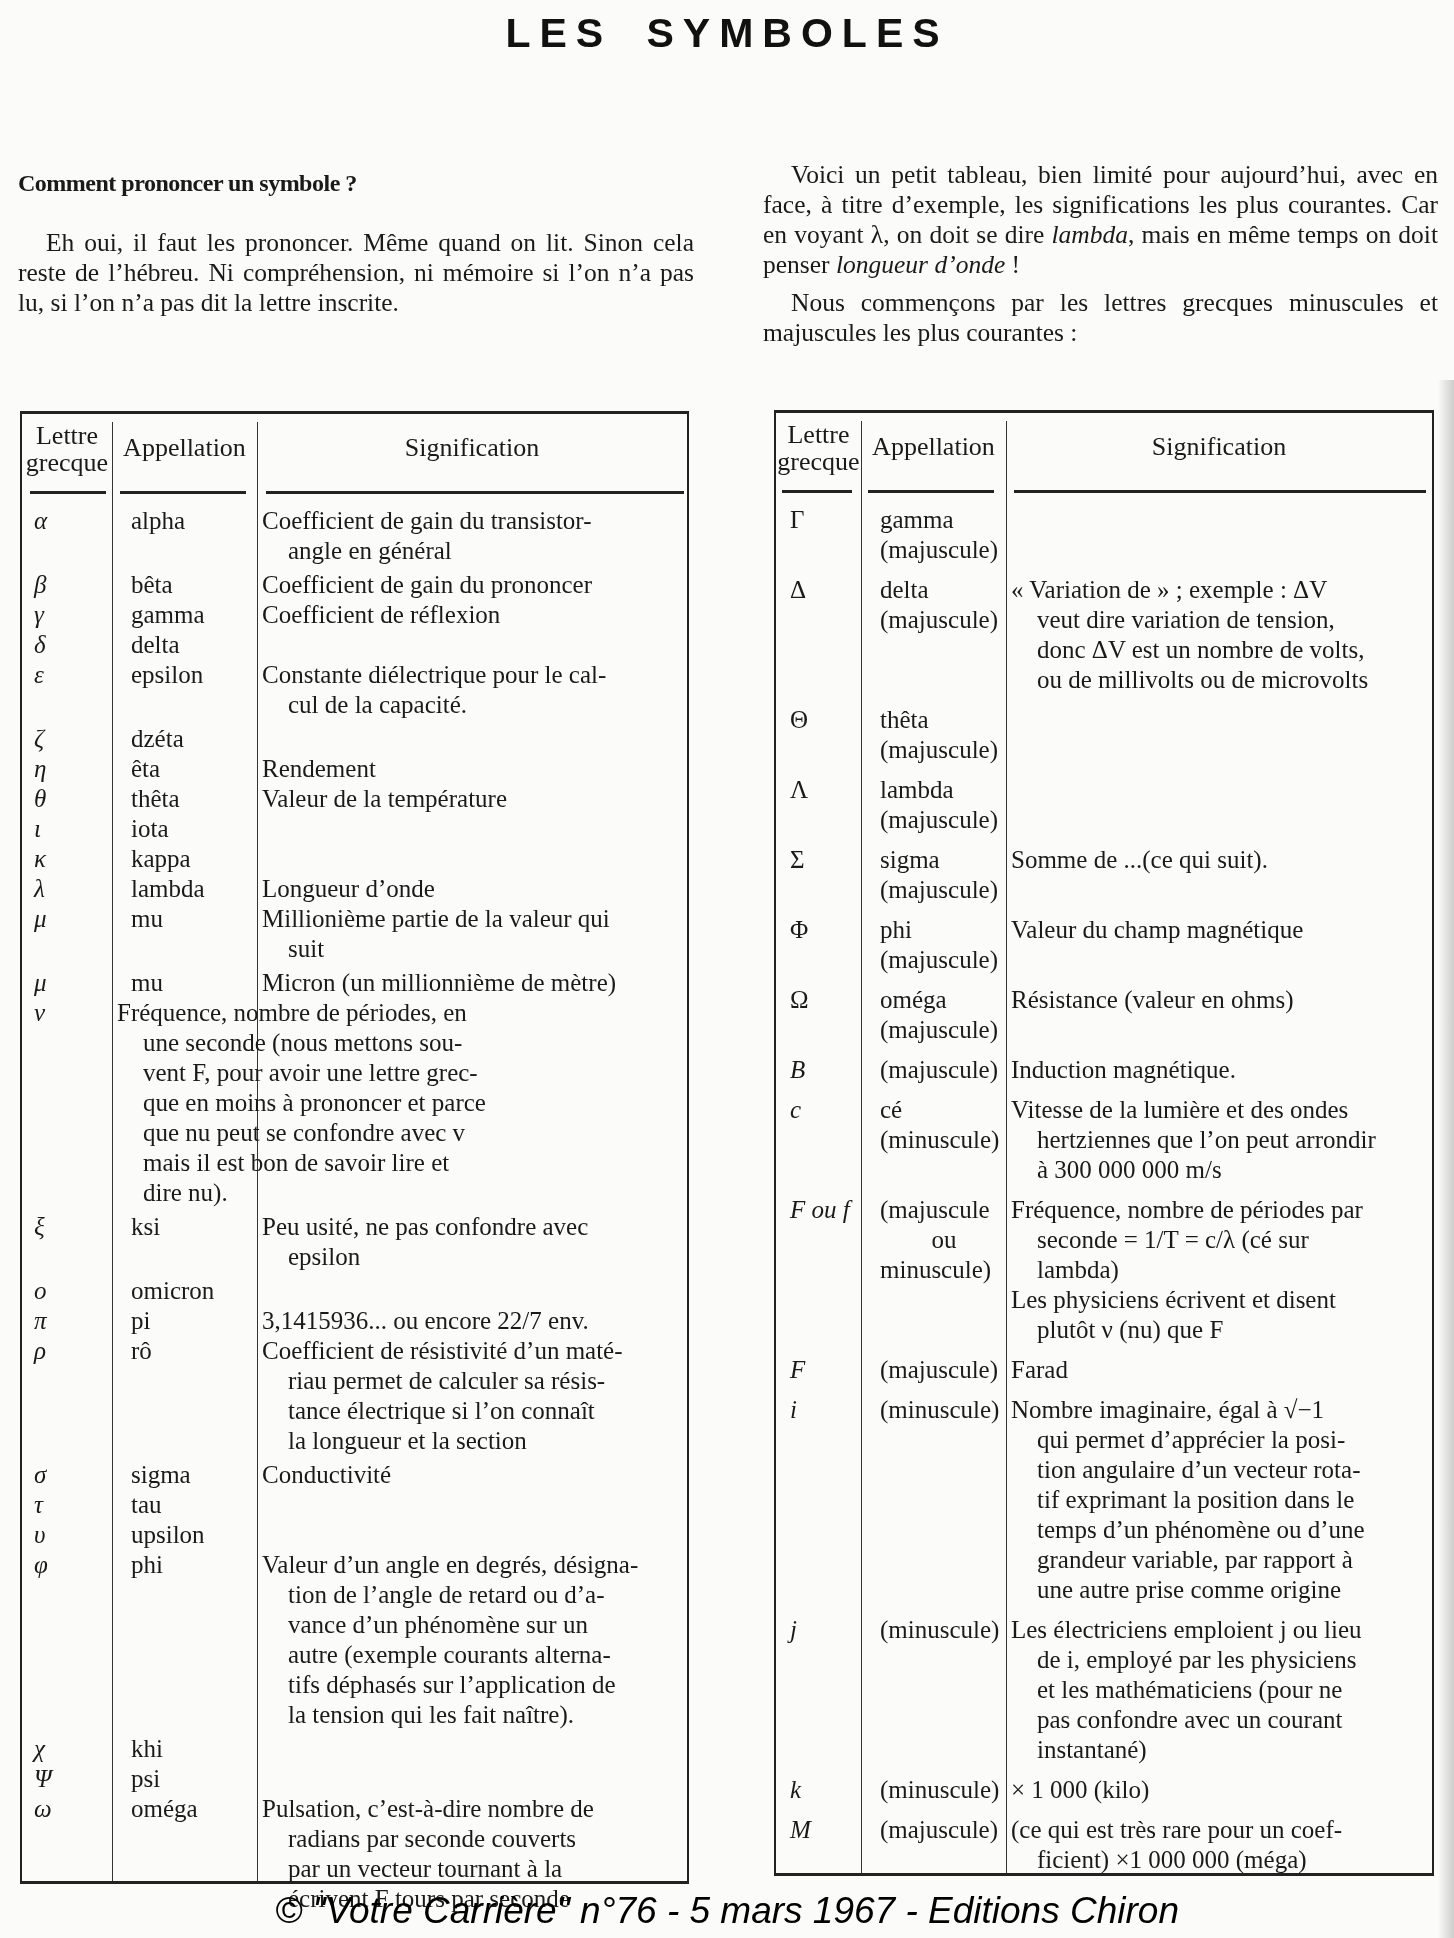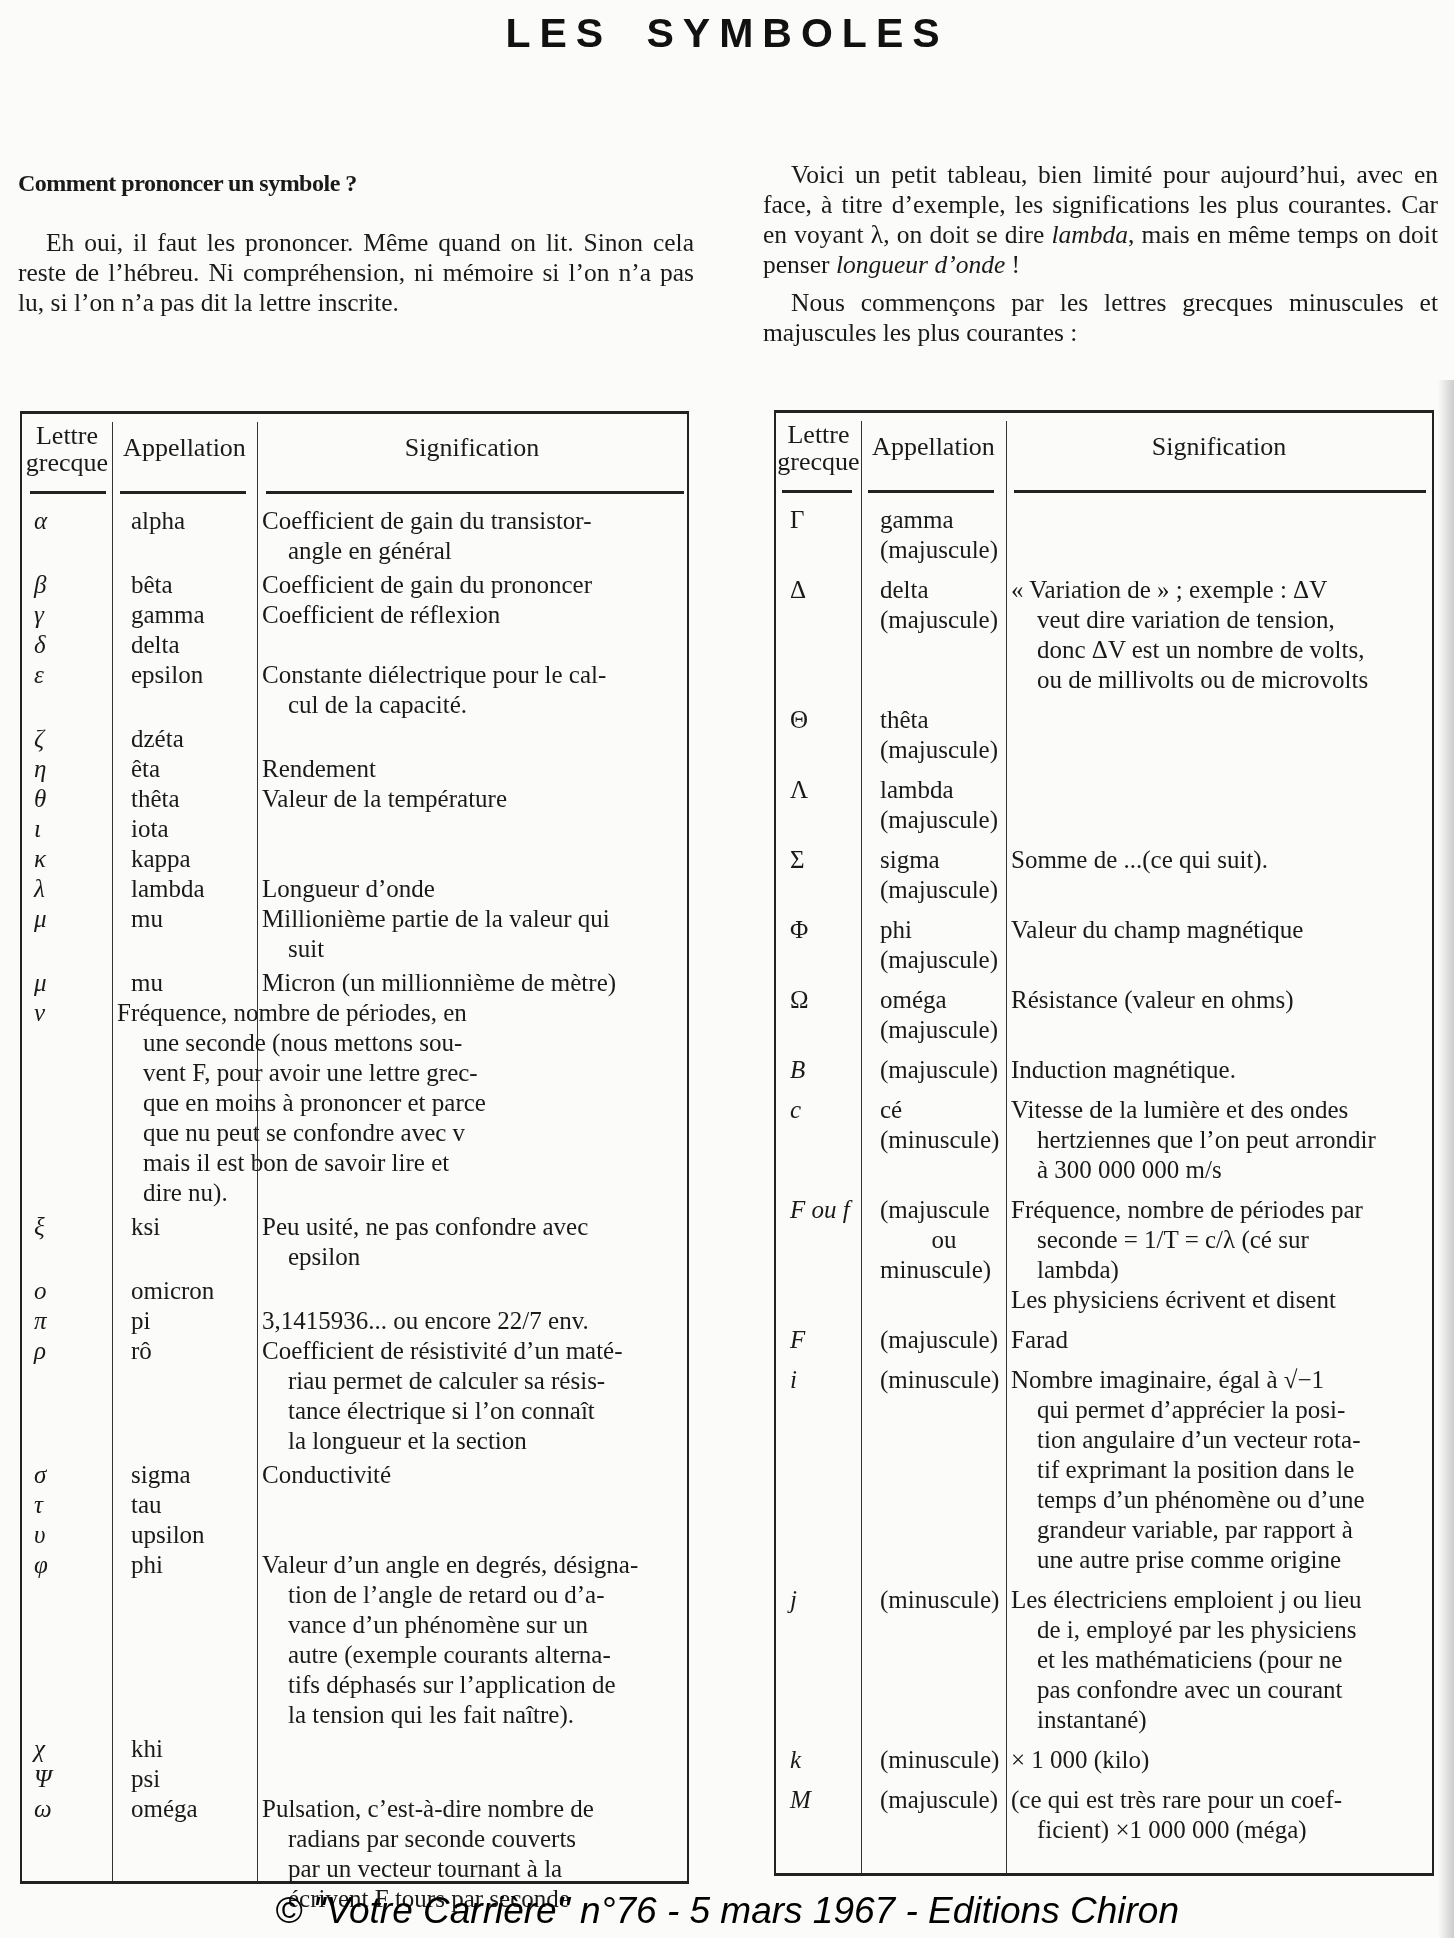--- a/index.html
+++ b/index.html
@@ -426,20 +426,21 @@
         <div class="cell-name">
           <div>(majuscule</div>
           <div style="text-align: center;">ou</div>
           <div>minuscule)</div>
         </div>
         <div class="cell-sig">
           <span class="line1">Fréquence, nombre de périodes par</span>
           <span class="cont">seconde = 1/T = c/λ (cé sur</span>
           <span class="cont">lambda)</span>
           <span class="line1">Les physiciens écrivent et disent</span>
+          <span class="cont">plutôt ν (nu) que F</span>
         </div>
       </div>
       <div class="row" style="margin-bottom: 10px;">
         <div class="cell-sym">F</div>
         <div class="cell-name">
           <div>(majuscule)</div>
         </div>
         <div class="cell-sig">
           <span class="line1">Farad</span>
         </div>

